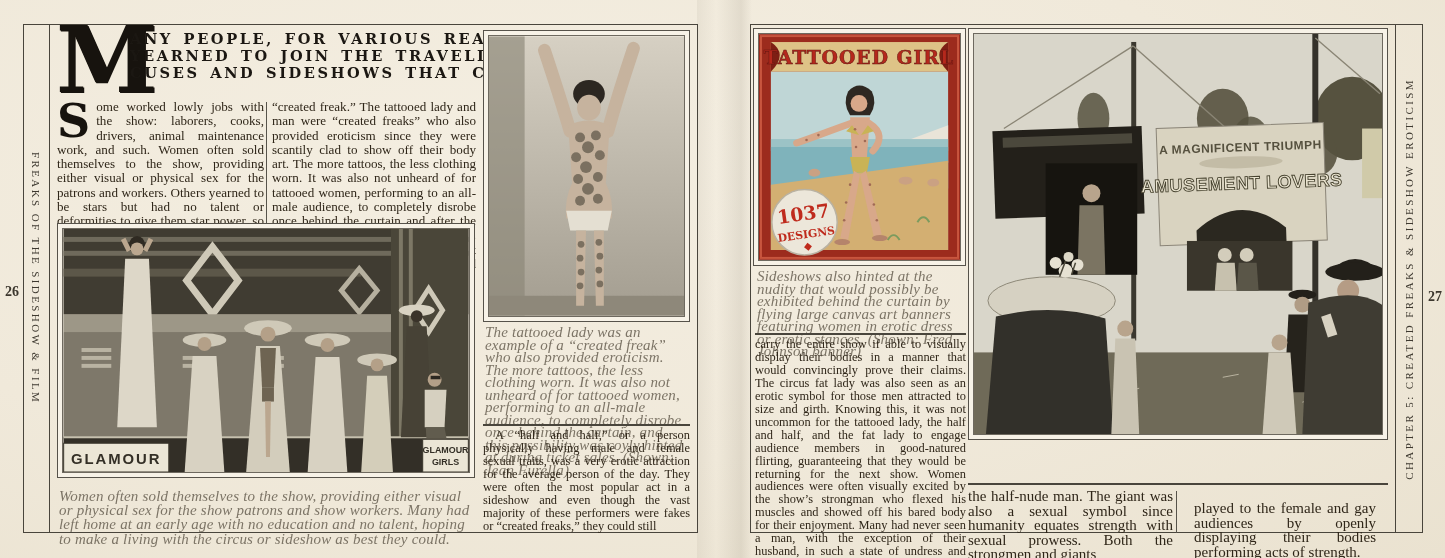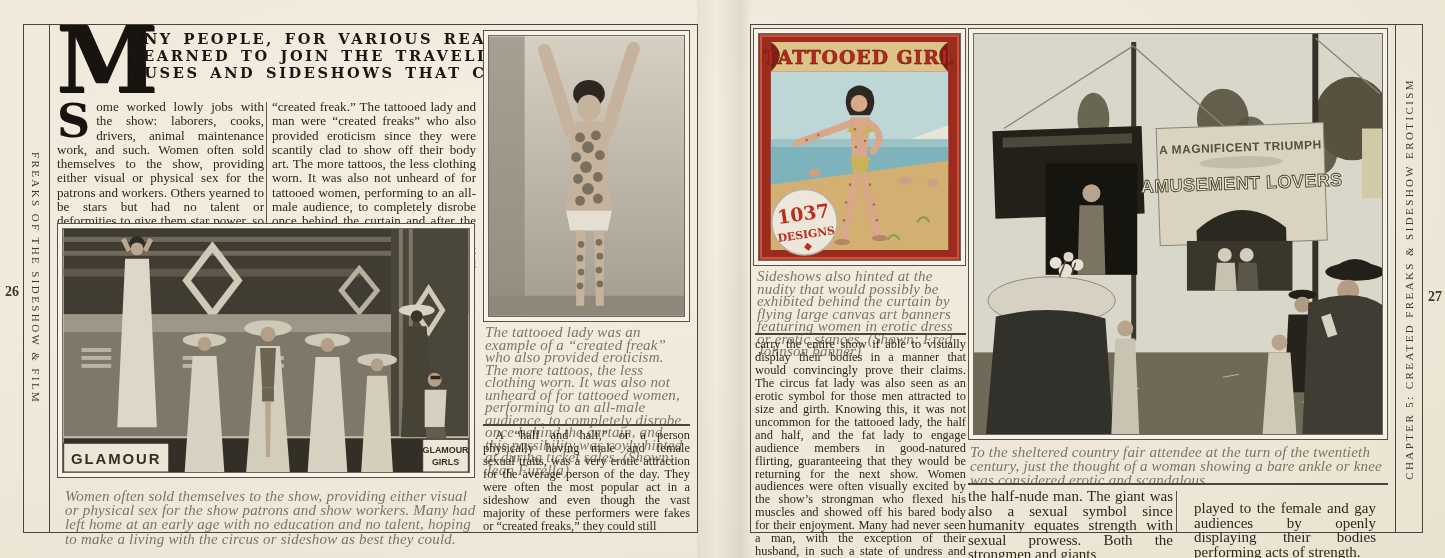--- a/index.html
+++ b/index.html
@@ -150,21 +150,21 @@
         <path d="M365,200 L384,200 L392,245 L368,245 Z" fill="#615c4e"></path>
       </g>
 
       <rect x="0" y="216" width="106" height="29" fill="#ebe6d6" stroke="#3a362c"></rect>
       <text x="53" y="237" text-anchor="middle" font-family="'Liberation Sans', sans-serif" font-weight="bold" font-size="15" letter-spacing="2" fill="#332f26">GLAMOUR</text>
       <rect x="362" y="212" width="46" height="33" fill="#ebe6d6" stroke="#3a362c"></rect>
       <text x="385" y="226" text-anchor="middle" font-family="'Liberation Sans', sans-serif" font-weight="bold" font-size="9" fill="#332f26">GLAMOUR</text>
       <text x="385" y="238" text-anchor="middle" font-family="'Liberation Sans', sans-serif" font-weight="bold" font-size="9" fill="#332f26">GIRLS</text>
     </svg>
   </div>
-  <div class="caption" style="left:65px;top:489px;width:412px;">Women often sold themselves to the show, providing either visual or physical sex for the show patrons and show workers. Many had left home at an early age with no education and no talent, hoping to make a living with the circus or sideshow as best they could.</div>
+  <div class="caption" style="left:59px;top:489px;width:412px;">Women often sold themselves to the show, providing either visual or physical sex for the show patrons and show workers. Many had left home at an early age with no education and no talent, hoping to make a living with the circus or sideshow as best they could.</div>
 
   <div class="plate" style="left:483px;top:30px;width:207px;height:292px;">
     <svg width="197" height="282" viewBox="0 0 197 282">
       <defs>
         <linearGradient id="tlbg" x1="0" y1="0" x2="0" y2="1">
           <stop offset="0" stop-color="#d6d0c3"></stop>
             <stop offset="1" stop-color="#a39d90"></stop>
         </linearGradient>
       </defs>
       <rect width="197" height="282" fill="url(#tlbg)"></rect>
@@ -345,21 +345,20 @@
       <path d="M358,238 Q383,214 408,238 Z" fill="#23201a"></path>
       <ellipse cx="383" cy="239" rx="30" ry="9" fill="#23201a"></ellipse>
       <circle cx="376" cy="258" r="11" fill="#b59c85"></circle>
       <path d="M336,270 Q383,254 410,272 L410,402 L330,402 Z" fill="#3f3c33"></path>
       <rect x="352" y="282" width="10" height="22" fill="#d8d2c2" transform="rotate(-18 357 293)"></rect>
 
       <path d="M296,320 L318,320 L324,402 L290,402 Z" fill="#cfc9b8"></path>
       <circle cx="307" cy="310" r="8" fill="#b8a48c"></circle>
     </svg>
   </div>
-  <div class="caption" style="left:970px;top:445px;width:416px;">To the sheltered country fair attendee at the turn of the twentieth century, just the thought of a woman showing a bare ankle or knee was considered erotic and scandalous.</div>
   <div class="hrule" style="left:968px;top:483px;width:420px;"></div>
 
   <div id="bottom-col1" class="bottomcol body">the half-nude man. The giant was also a sexual symbol since humanity equates strength with sexual prowess. Both the strongmen and giants</div>
   <div id="bottom-col2" class="bottomcol body">
     <p>played to the female and gay audiences by openly displaying their bodies performing acts of strength.</p>
     <p class="indent">Prostitution among carnival ladies and male</p>
   </div>
   <div id="bottom-div" class="vdiv"></div>
 </div>
 

